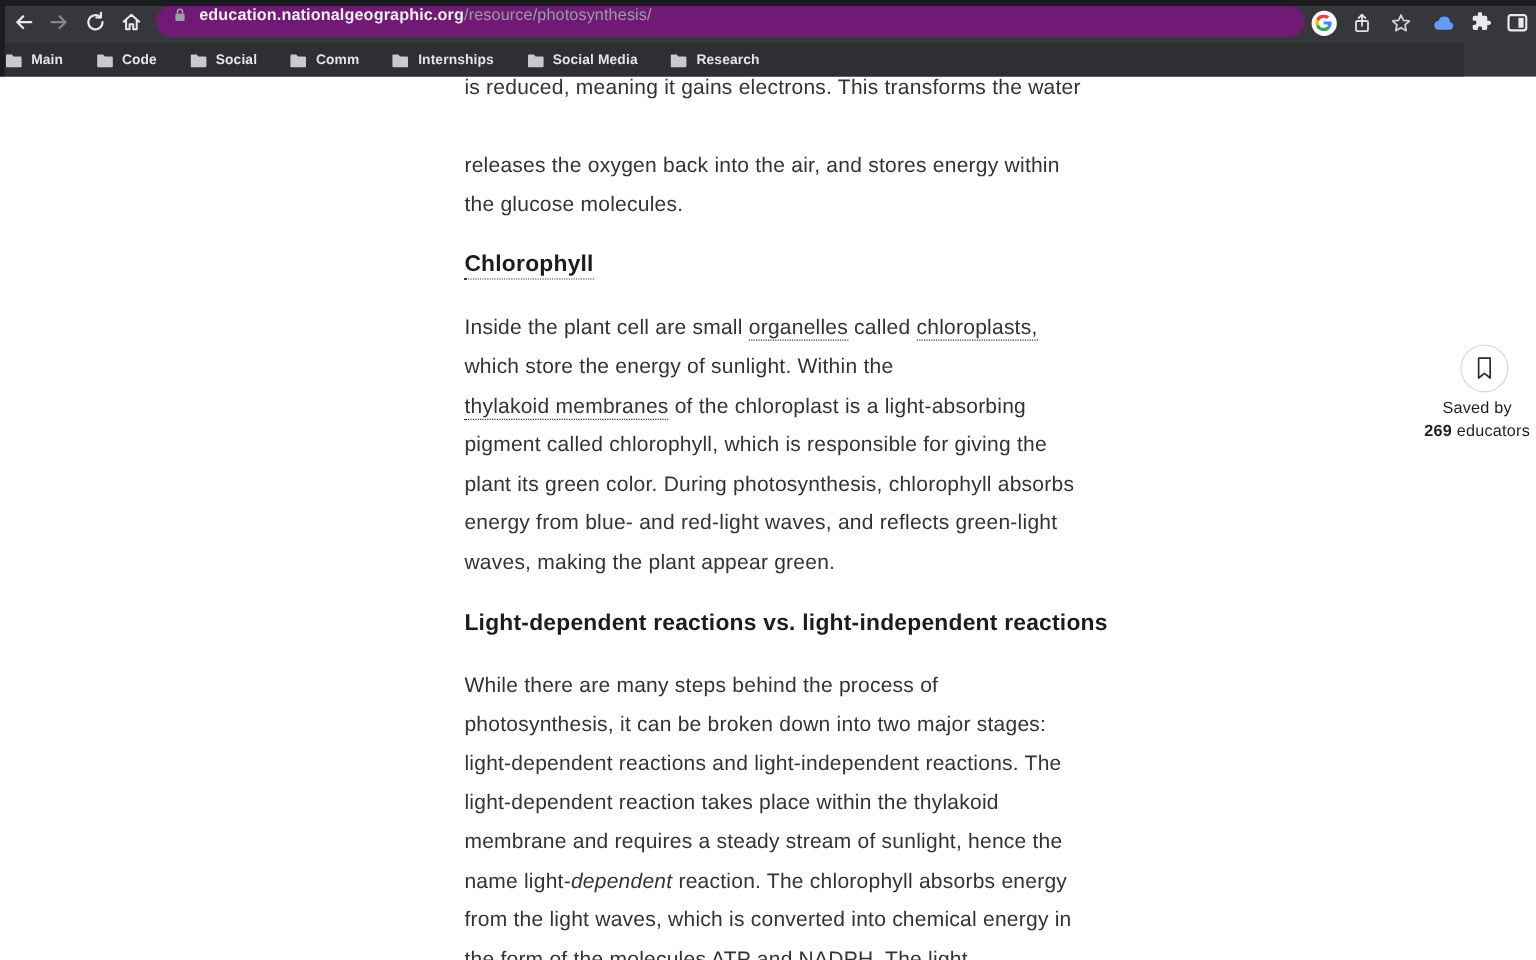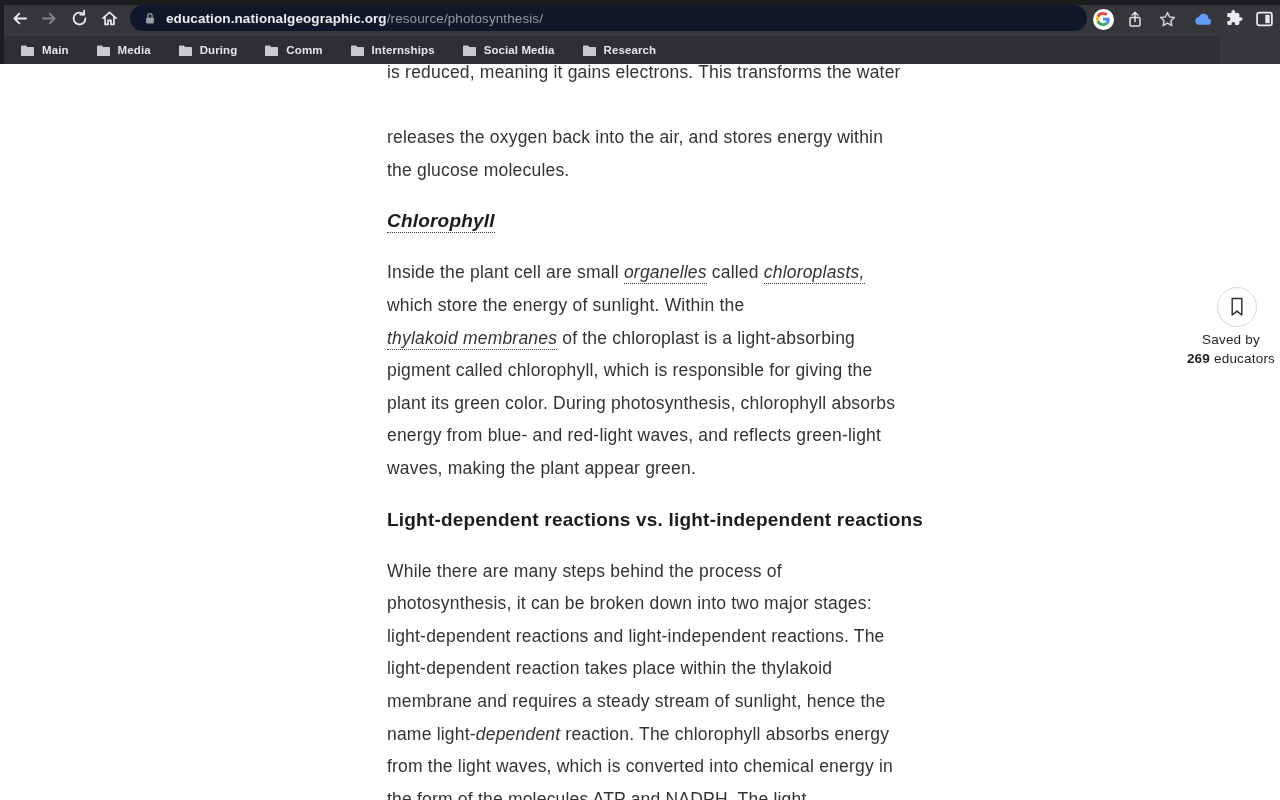--- a/index.html
+++ b/index.html
@@ -6,46 +6,46 @@
   body{width:1280px;height:800px;overflow:hidden;background:#fff;
        font-family:"Liberation Sans",sans-serif;position:relative;}
 
   
   .chrome{position:absolute;top:0;left:0;width:1280px;height:64px;background:#36373b;}
   .topstrip{position:absolute;top:0;left:0;width:1280px;height:5px;background:#1b1c1e;}
   .leftstrip{position:absolute;top:0;left:0;width:4px;height:64px;background:#1b1c1e;}
   .navbtn{position:absolute;top:7px;width:22px;height:22px;display:flex;
           align-items:center;justify-content:center;}
   .urlbar{position:absolute;left:130px;top:5px;width:957px;height:26px;border-radius:13px;
-          background:#0f172a;display:flex;align-items:center;padding-left:13px;
+          background:#701a75;display:flex;padding-left:13px;
           box-sizing:border-box;gap:9px;}
   .urltext{font-size:13.5px;letter-spacing:.1px;white-space:nowrap;}
   .urldomain{color:#eceded;font-weight:bold;}
   .urlpath{color:#9a9da1;font-weight:normal;}
   .righticon{position:absolute;top:7px;width:24px;height:24px;display:flex;
              align-items:center;justify-content:center;}
   .gcircle{width:21px;height:21px;border-radius:50%;background:#fff;display:flex;
            align-items:center;justify-content:center;}
 
   
   .bmbar{position:absolute;top:36px;left:0;width:1220px;height:28px;background:#2e2f33;
-         display:flex;align-items:center;padding-left:20px;gap:27px;box-sizing:border-box;}
+         display:flex;align-items:center;padding-left:4px;gap:27px;box-sizing:border-box;}
   .bm{display:flex;align-items:center;gap:7px;cursor:default;}
   .bm span{font-size:11.5px;font-weight:bold;color:#e4e5e7;letter-spacing:.1px;}
 
   
   .content{position:absolute;top:64px;left:0;width:1280px;height:736px;background:#fff;
            overflow:hidden;}
   .article{position:absolute;left:387px;top:-8px;white-space:nowrap;}
   .article p{margin:0 0 22px 0;font-size:17.5px;line-height:32.6px;color:#333;
              font-weight:normal;letter-spacing:.2px;}
   .article h3{margin:0 0 22px 0;font-size:19px;line-height:26px;color:#1c1c1c;
               font-weight:bold;letter-spacing:.2px;}
   .dlink{color:inherit;text-decoration:none;border-bottom:1.5px dotted #3c3c3c;
-         padding-bottom:1px;cursor:pointer;font-style:italic;}
+         padding-bottom:1px;cursor:pointer;}
   .article em{font-style:italic;}
 
   
   .save-circle{position:absolute;left:1217px;top:223px;width:40px;height:40px;
                border:1px solid #d7d7d7;border-radius:50%;background:#fff;display:flex;
                align-items:center;justify-content:center;cursor:pointer;box-sizing:border-box;}
   .save-text{position:absolute;left:1176px;top:266px;width:110px;text-align:center;
              font-size:13.5px;color:#1f1f1f;line-height:19px;letter-spacing:.2px;}
   .save-text b{font-weight:bold;}
 </style>
@@ -127,27 +127,27 @@
       <div class="bm">
         <svg viewBox="0 0 16 14" width="15" height="13">
           <path d="M1 2.6 C1 2 1.4 1.6 2 1.6 h4.3 l1.5 1.7 H14 c.55 0 1 .45 1 1 V12 c0 .55-.45 1-1 1 H2 c-.55 0-1-.45-1-1 Z" fill="#c8cacd"></path>
         </svg>
         <span>Main</span>
       </div>
       <div class="bm">
         <svg viewBox="0 0 16 14" width="15" height="13">
           <path d="M1 2.6 C1 2 1.4 1.6 2 1.6 h4.3 l1.5 1.7 H14 c.55 0 1 .45 1 1 V12 c0 .55-.45 1-1 1 H2 c-.55 0-1-.45-1-1 Z" fill="#c8cacd"></path>
         </svg>
-        <span>Media</span>
+        <span>Code</span>
       </div>
       <div class="bm">
         <svg viewBox="0 0 16 14" width="15" height="13">
           <path d="M1 2.6 C1 2 1.4 1.6 2 1.6 h4.3 l1.5 1.7 H14 c.55 0 1 .45 1 1 V12 c0 .55-.45 1-1 1 H2 c-.55 0-1-.45-1-1 Z" fill="#c8cacd"></path>
         </svg>
-        <span>During</span>
+        <span>Social</span>
       </div>
       <div class="bm">
         <svg viewBox="0 0 16 14" width="15" height="13">
           <path d="M1 2.6 C1 2 1.4 1.6 2 1.6 h4.3 l1.5 1.7 H14 c.55 0 1 .45 1 1 V12 c0 .55-.45 1-1 1 H2 c-.55 0-1-.45-1-1 Z" fill="#c8cacd"></path>
         </svg>
         <span>Comm</span>
       </div>
       <div class="bm">
         <svg viewBox="0 0 16 14" width="15" height="13">
           <path d="M1 2.6 C1 2 1.4 1.6 2 1.6 h4.3 l1.5 1.7 H14 c.55 0 1 .45 1 1 V12 c0 .55-.45 1-1 1 H2 c-.55 0-1-.45-1-1 Z" fill="#c8cacd"></path>

